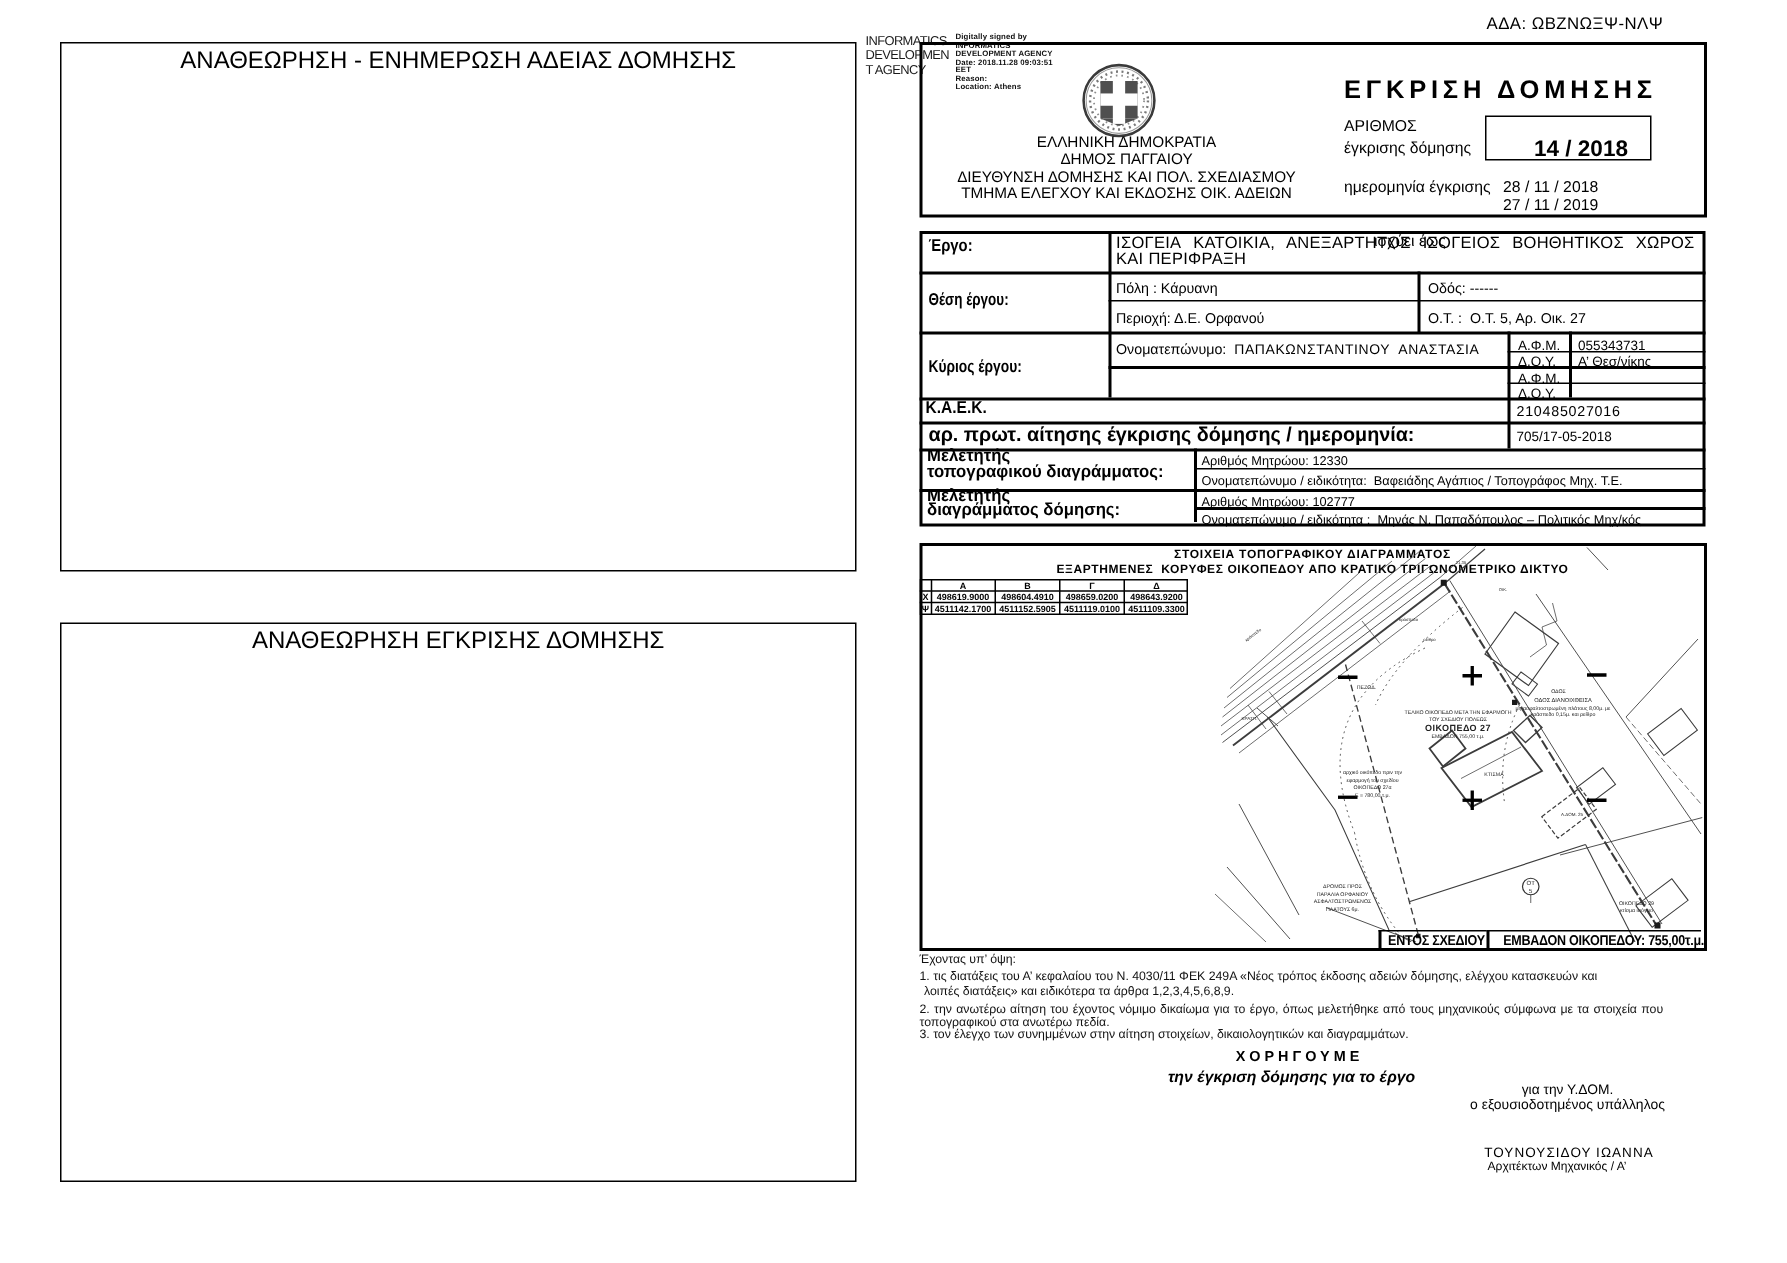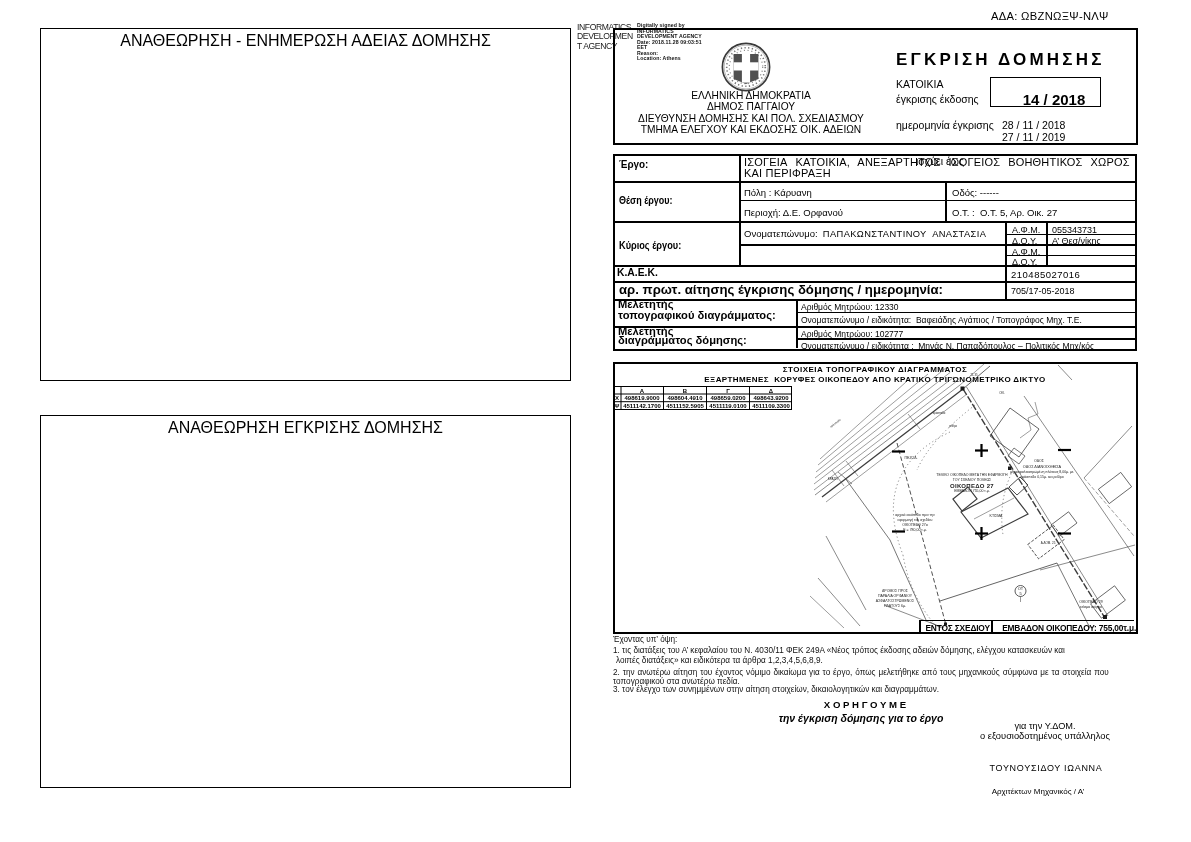--- a/index.html
+++ b/index.html
@@ -34,22 +34,22 @@
   <rect x="13.6" y="13" width="24.8" height="25" fill="#4f4f4f"></rect>
   <path d="M13.6 38 L26 43 L38.4 38 Z" fill="#4f4f4f"></path>
   <rect x="21.9" y="13" width="8.2" height="28.6" fill="#fff"></rect>
   <rect x="13.6" y="21.3" width="24.8" height="8.2" fill="#fff"></rect>
 </svg>
 
 <div class="abs" style="left:615px;top:90px;width:272px;text-align:center;font-size:10.2px;line-height:11.3px;">ΕΛΛΗΝΙΚΗ ΔΗΜΟΚΡΑΤΙΑ<br>ΔΗΜΟΣ ΠΑΓΓΑΙΟΥ<br>ΔΙΕΥΘΥΝΣΗ ΔΟΜΗΣΗΣ ΚΑΙ ΠΟΛ. ΣΧΕΔΙΑΣΜΟΥ<br>ΤΜΗΜΑ ΕΛΕΓΧΟΥ ΚΑΙ ΕΚΔΟΣΗΣ ΟΙΚ. ΑΔΕΙΩΝ</div>
 
 <div class="abs b" style="left:896px;top:50px;font-size:17px;letter-spacing:3.2px;white-space:nowrap;">ΕΓΚΡΙΣΗ ΔΟΜΗΣΗΣ</div>
 
-<div class="abs" style="left:896px;top:78px;font-size:10.5px;">ΚΑΤΟΙΚΙΑ</div>
-<div class="abs" style="left:896px;top:93px;font-size:10.5px;">έγκρισης έκδοσης</div>
+<div class="abs" style="left:896px;top:78px;font-size:10.5px;">ΑΡΙΘΜΟΣ</div>
+<div class="abs" style="left:896px;top:93px;font-size:10.5px;">έγκρισης δόμησης</div>
 
 <div class="abs" style="left:990px;top:77px;width:109px;height:28px;border:1.5px solid #000;"></div>
 <div class="abs b" style="left:998px;top:91px;width:112px;text-align:center;font-size:15px;">14 / 2018</div>
 
 <div class="abs" style="left:896px;top:119px;font-size:10.5px;">ημερομηνία έγκρισης</div>
 <div class="abs" style="left:1002px;top:119px;font-size:10.5px;">28 / 11 / 2018</div>
 
 <div class="abs" style="left:916px;top:130.5px;font-size:10.5px;margin-top:24px;">ισχύει έως</div>
 <div class="abs" style="left:1002px;top:130.5px;font-size:10.5px;">27 / 11 / 2019</div>
 
@@ -289,13 +289,13 @@
 
 <div class="abs b" style="left:715px;top:699px;width:300px;text-align:center;font-size:9.6px;letter-spacing:0;">Χ Ο Ρ Η Γ Ο Υ Μ Ε</div>
 
 <div class="abs b" style="left:711px;top:712px;width:300px;text-align:center;font-size:10.5px;font-style:italic;">την έγκριση δόμησης για το έργο</div>
 
 <div class="abs" style="left:945px;top:721px;width:200px;text-align:center;font-size:9.2px;">για την Υ.ΔΟΜ.</div>
 <div class="abs" style="left:945px;top:730.5px;width:200px;text-align:center;font-size:9.3px;">ο εξουσιοδοτημένος υπάλληλος</div>
 
 <div class="abs" style="left:946px;top:762.5px;width:200px;text-align:center;font-size:9px;letter-spacing:0.7px;">ΤΟΥΝΟΥΣΙΔΟΥ ΙΩΑΝΝΑ</div>
 
-<div class="abs" style="left:938px;top:773px;width:200px;text-align:center;font-size:8px;margin-top:14px;">Αρχιτέκτων Μηχανικός / Α’</div>
+<div class="abs" style="left:938px;top:773px;width:200px;text-align:center;font-size:8px;">Αρχιτέκτων Μηχανικός / Α’</div>
 
 </body></html>

